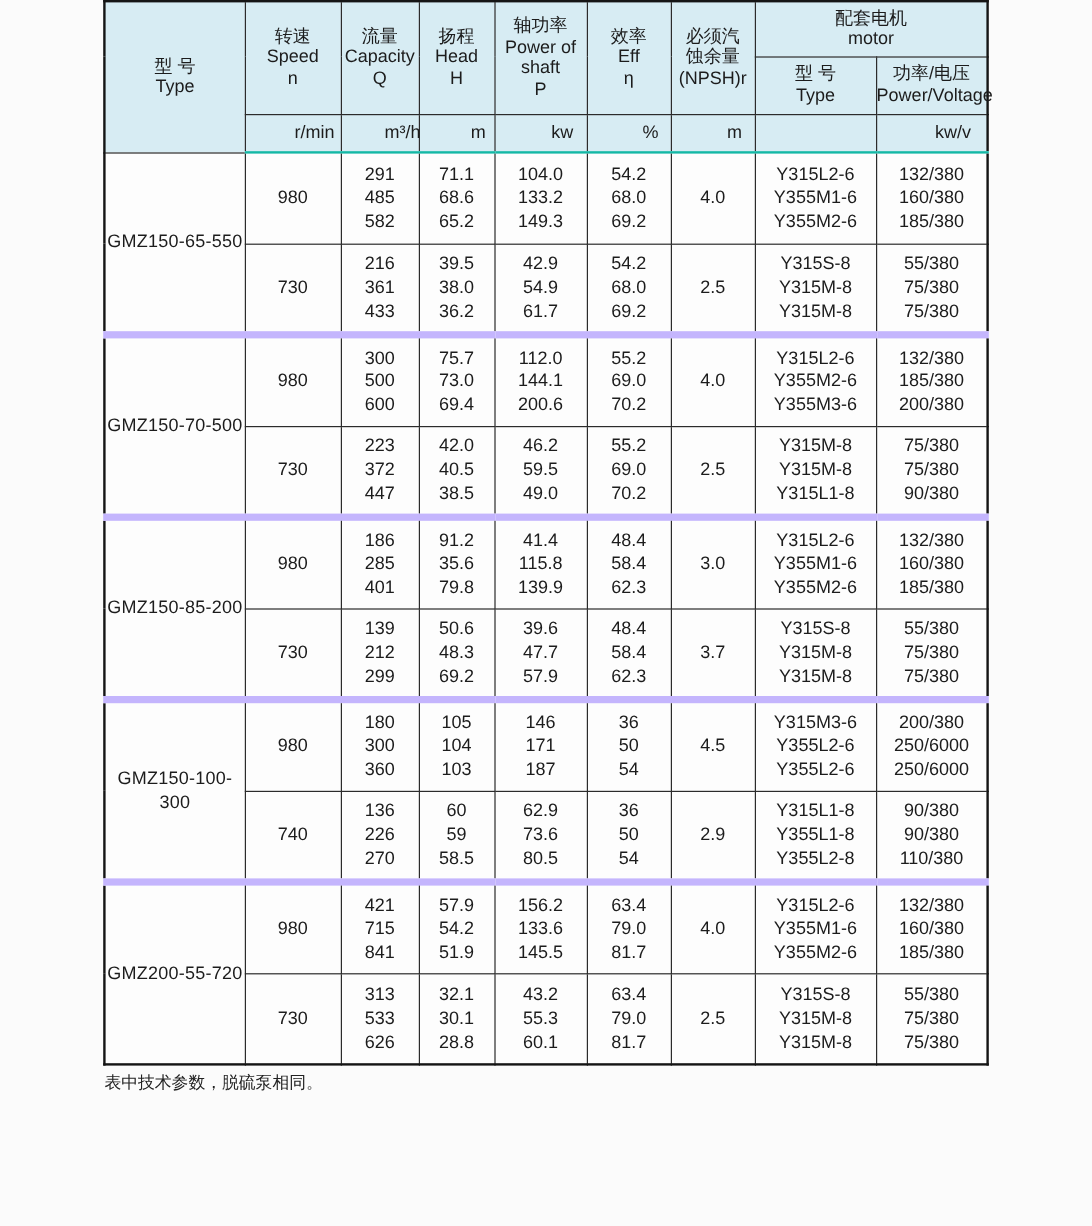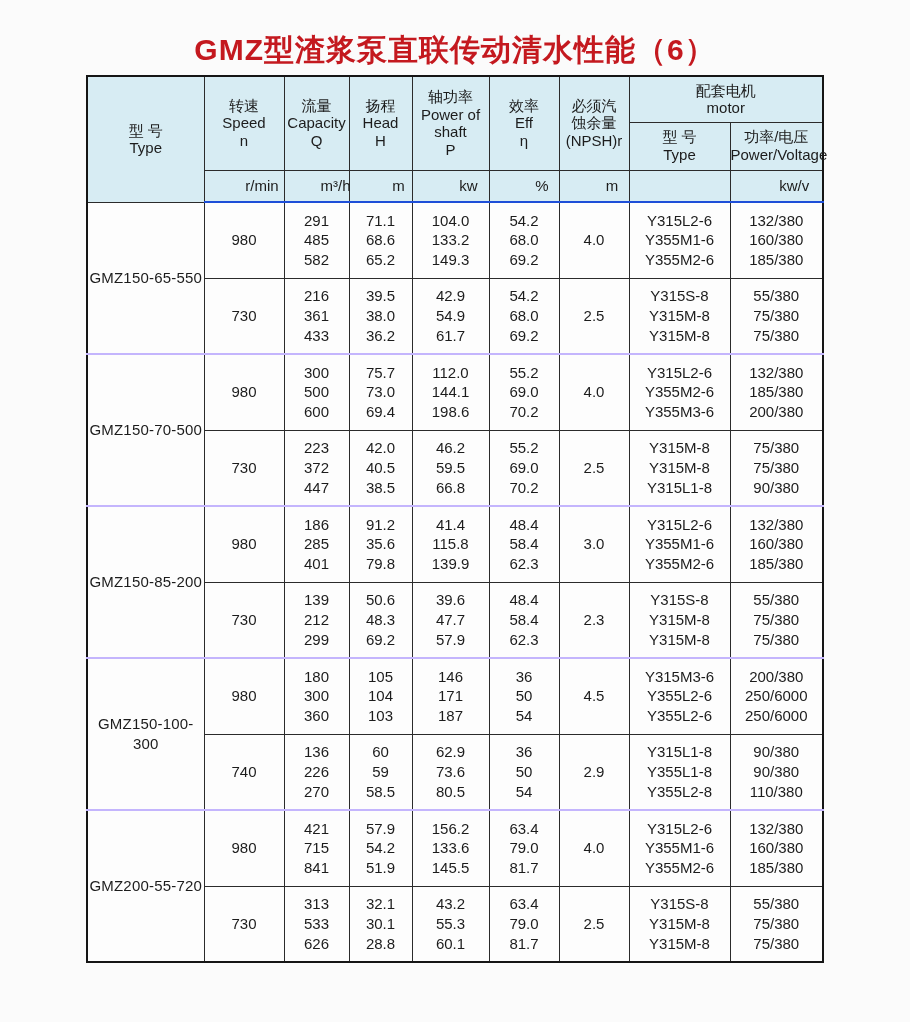--- a/index.html
+++ b/index.html
@@ -43,42 +43,41 @@
   }
   
   tr.hrow1 th, tr.hrow2 th, tr.unitsrow td{
     background:#d7ecf3;
     font-size:15px;
     line-height:1.18;
   }
   tr.hrow1{height:46px;}
   tr.hrow2{height:48px;}
   tr.unitsrow{height:32px;}
-  tr.unitsrow td{border-bottom:2px solid #1d4ed8;font-size:15px;padding-left:36px;}
+  tr.unitsrow td{border-bottom:2px solid #14b8a6;font-size:15px;padding-left:36px;}
   
   tbody td{
     font-size:15px;
     line-height:1.32;
   }
   tr.speedrow{height:76px;}
-  tr.block-start td{border-top:2px solid #c4b5fd;}
+  tr.block-start td{border-top:6px solid #c4b5fd;}
   td.model{font-size:15px;letter-spacing:0.2px;}
   .footnote{
     width:736px;
     margin:6px auto 0;
     text-align:left;
     font-size:14px;
     color:#222;
   }
 </style>
 </head>
 <body>
 
 <div class="page">
-  <div class="title">GMZ型渣浆泵直联传动清水性能（6）</div>
 
   <table class="perf">
     <colgroup>
       <col style="width:117px">
         <col style="width:80px">
         <col style="width:65px">
       <col style="width:63px">
         <col style="width:77px">
         <col style="width:70px">
       <col style="width:70px">
@@ -180,21 +179,21 @@
         <td class="model" rowspan="2">GMZ150-70-500</td>
         <td>980</td>
         <td>300
 500
 600</td>
         <td>75.7
 73.0
 69.4</td>
         <td>112.0
 144.1
-198.6</td>
+200.6</td>
         <td>55.2
 69.0
 70.2</td>
         <td>4.0</td>
         <td>Y315L2-6
 Y355M2-6
 Y355M3-6</td>
         <td>132/380
 185/380
 200/380</td>
@@ -202,21 +201,21 @@
       <tr class="speedrow">
         <td>730</td>
         <td>223
 372
 447</td>
         <td>42.0
 40.5
 38.5</td>
         <td>46.2
 59.5
-66.8</td>
+49.0</td>
         <td>55.2
 69.0
 70.2</td>
         <td>2.5</td>
         <td>Y315M-8
 Y315M-8
 Y315L1-8</td>
         <td>75/380
 75/380
 90/380</td>
@@ -252,21 +251,21 @@
 299</td>
         <td>50.6
 48.3
 69.2</td>
         <td>39.6
 47.7
 57.9</td>
         <td>48.4
 58.4
 62.3</td>
-        <td>2.3</td>
+        <td>3.7</td>
         <td>Y315S-8
 Y315M-8
 Y315M-8</td>
         <td>55/380
 75/380
 75/380</td>
       </tr>
 
       <tr class="speedrow block-start">
         <td class="model" rowspan="2">GMZ150-100-300</td>
@@ -355,13 +354,14 @@
         <td>Y315S-8
 Y315M-8
 Y315M-8</td>
         <td>55/380
 75/380
 75/380</td>
       </tr>
     </tbody>
   </table>
 
+  <div class="footnote">表中技术参数，脱硫泵相同。</div>
 </div>
 
 </body></html>

